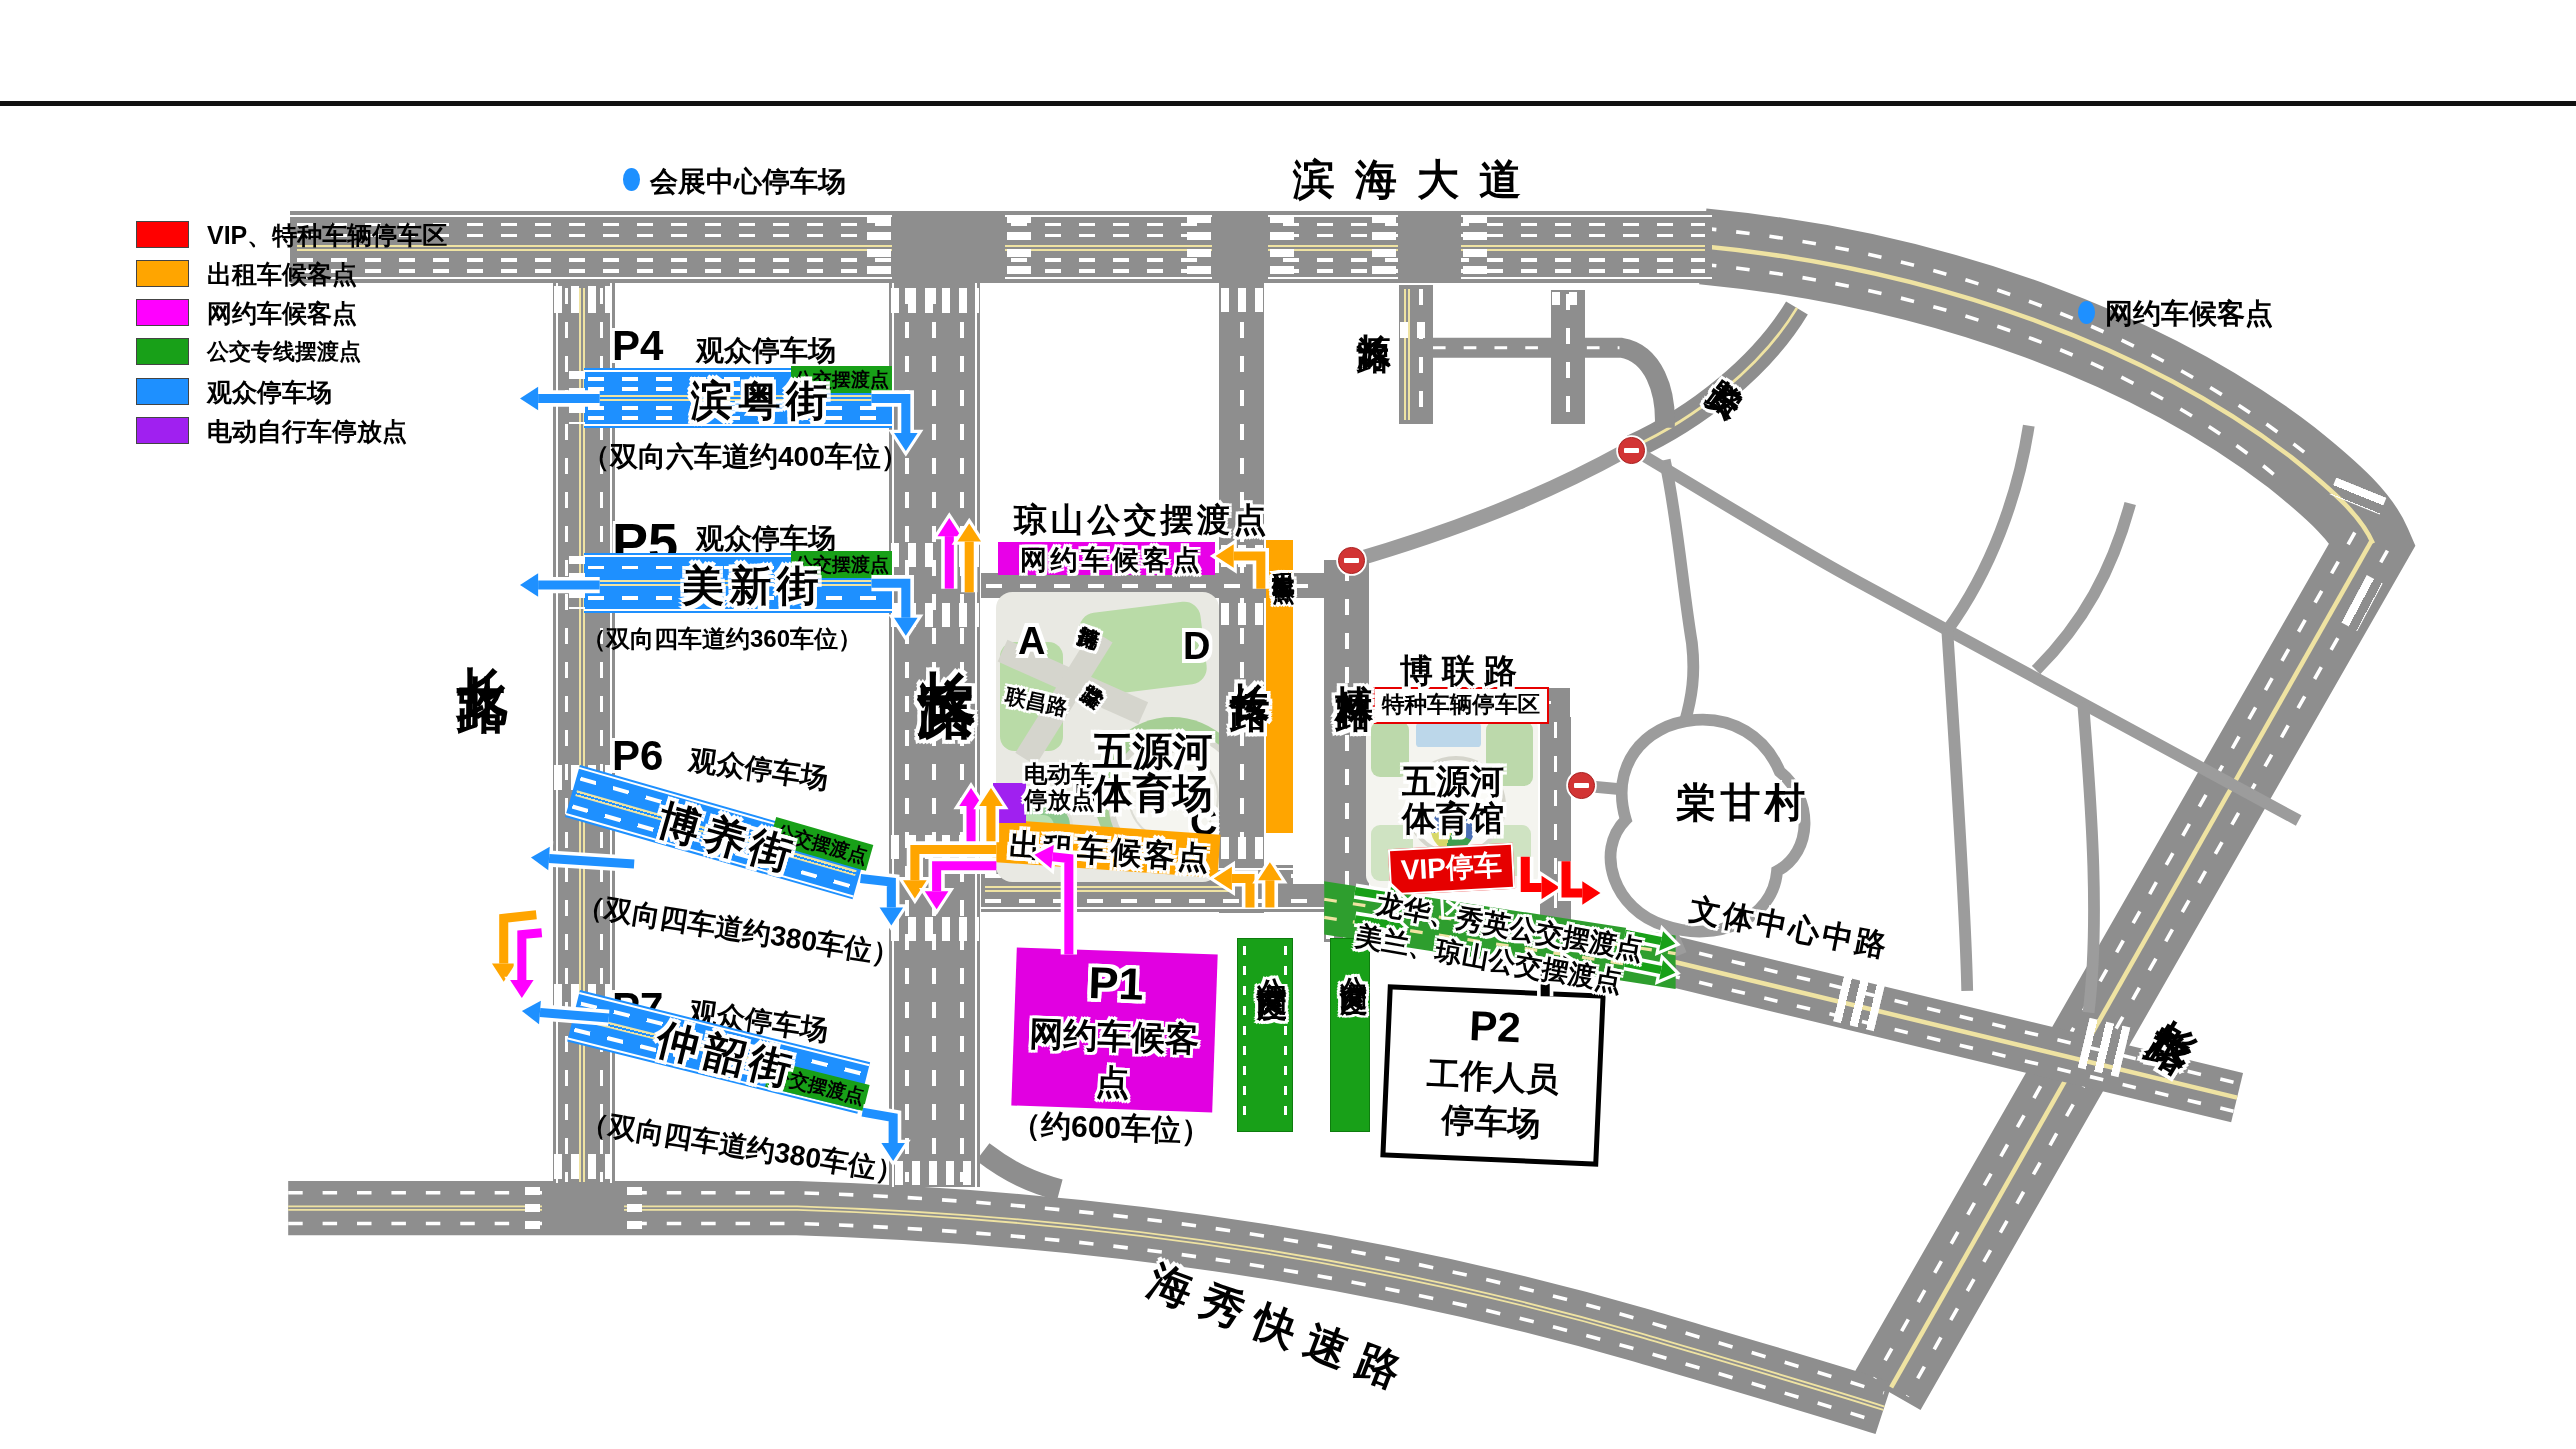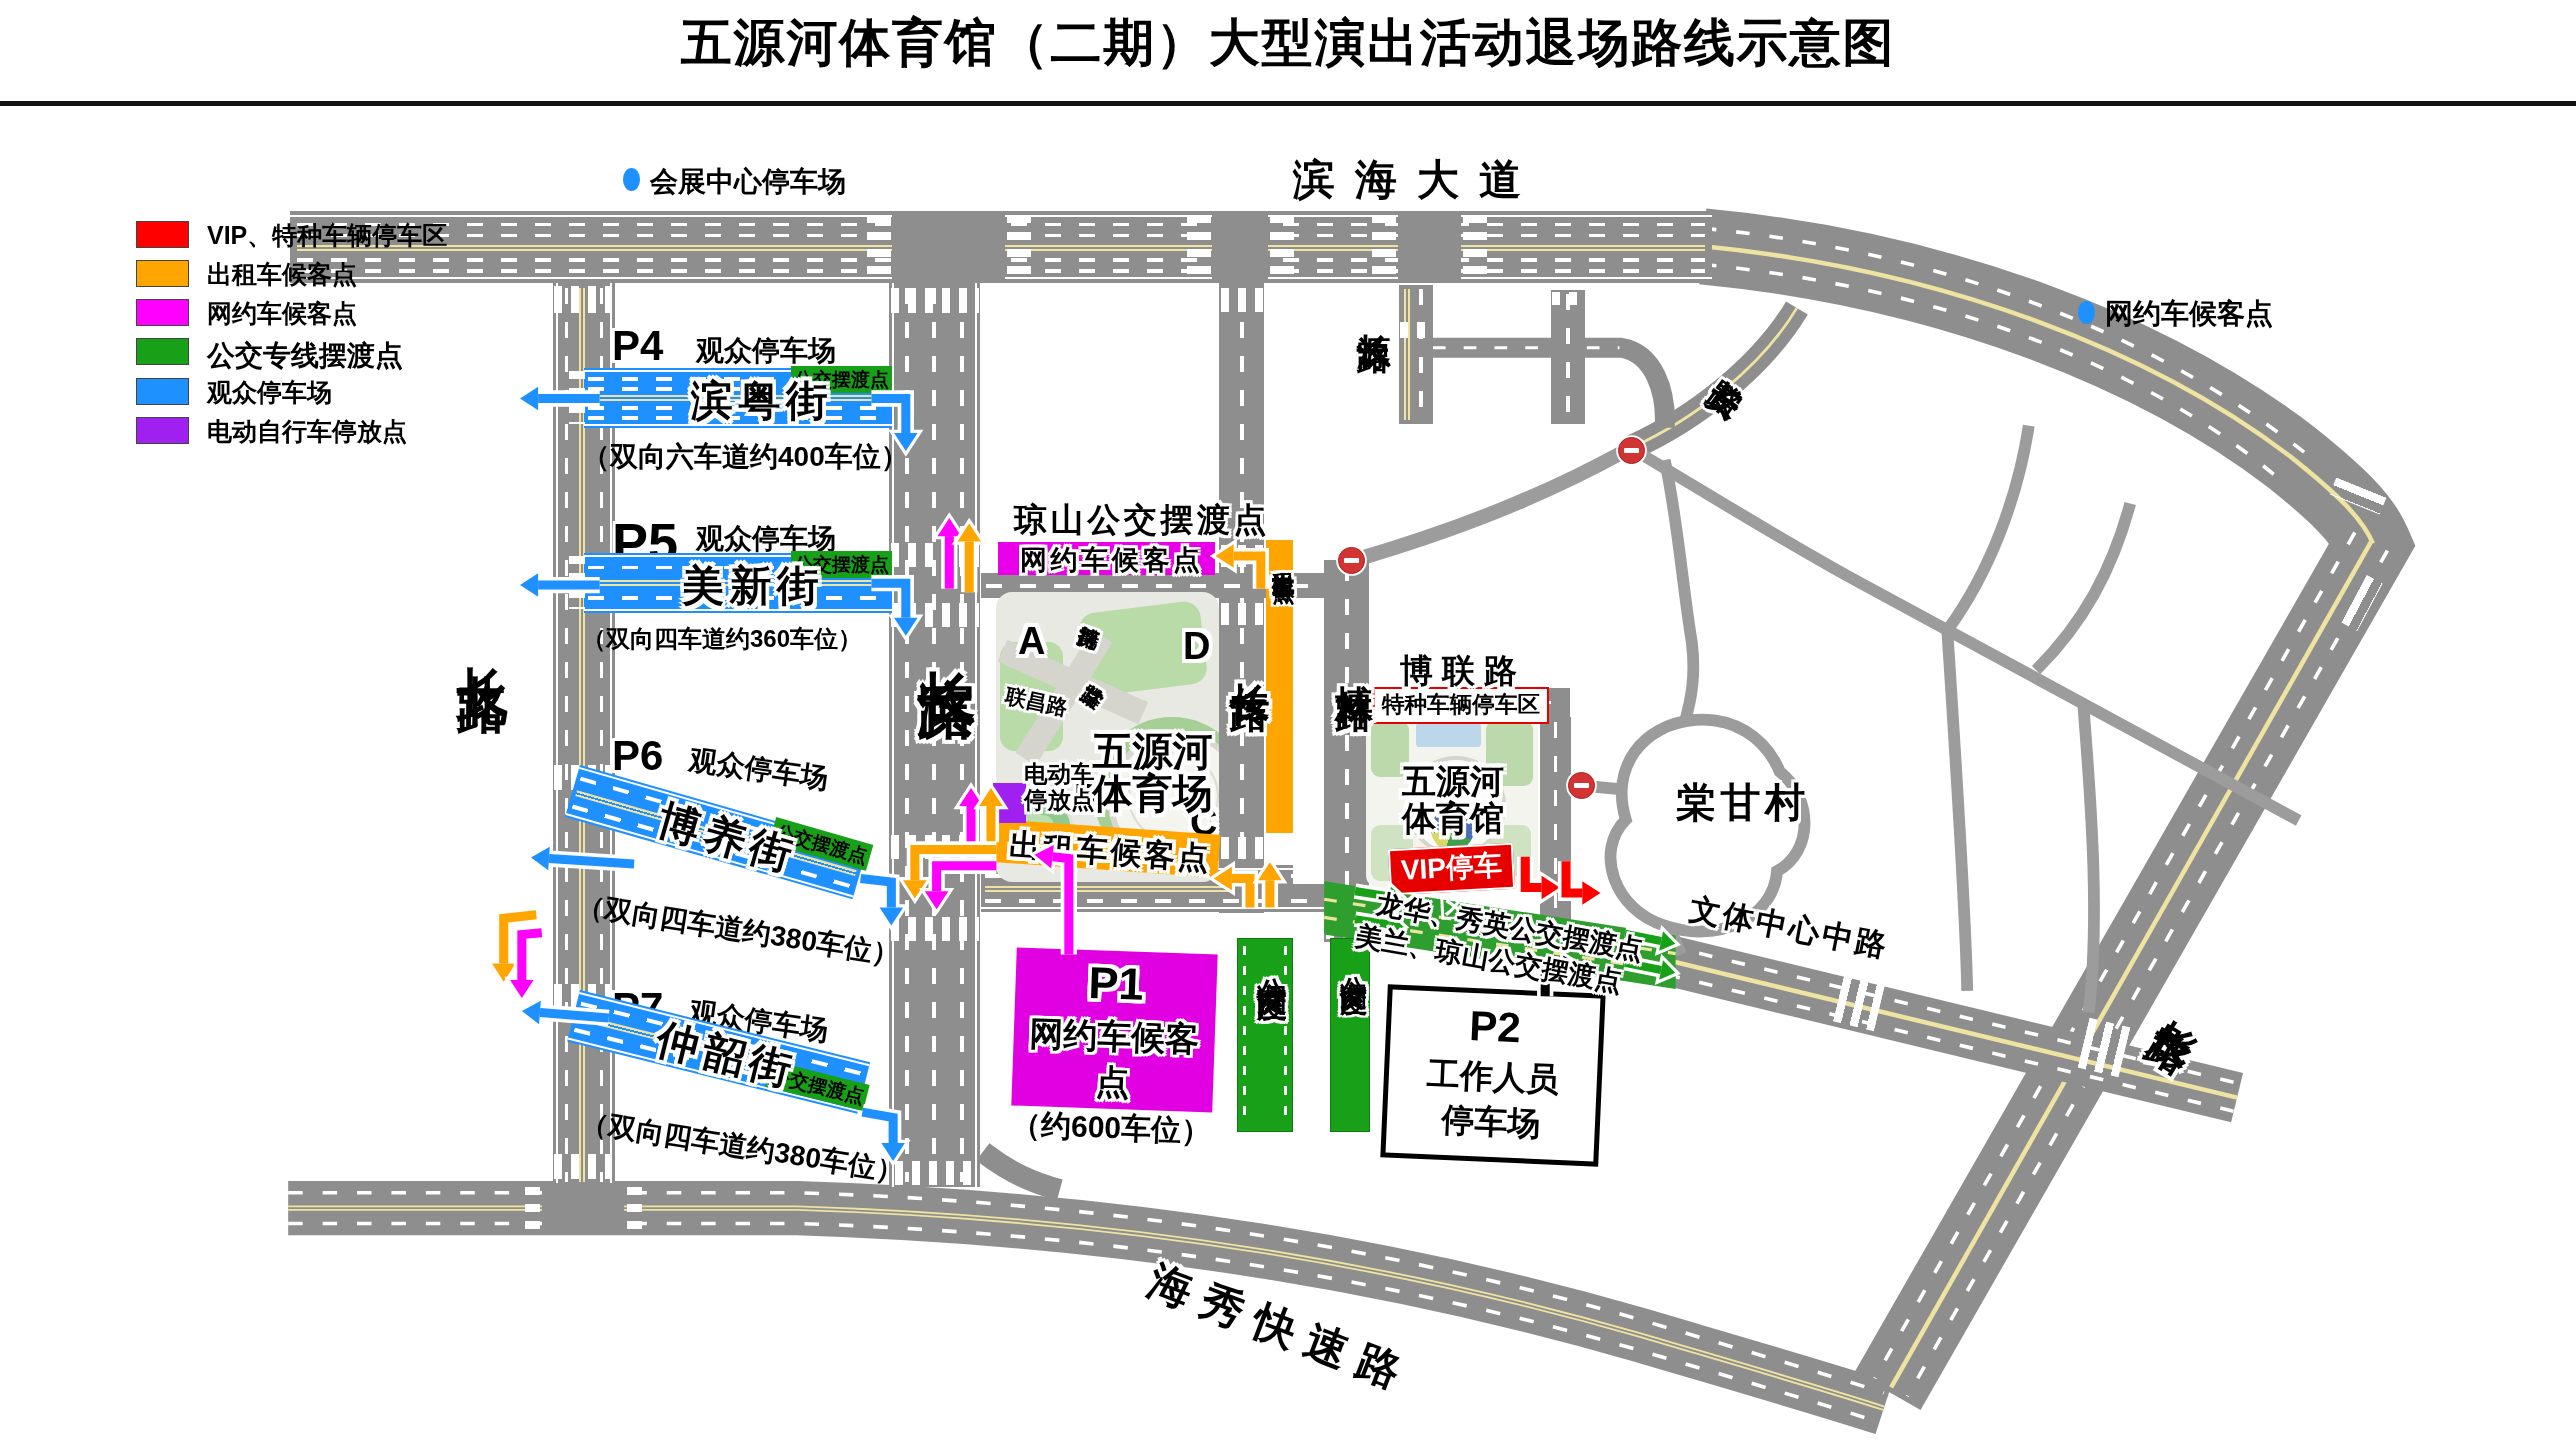--- a/index.html
+++ b/index.html
@@ -473,39 +473,38 @@
         <polygon points="1849.6892908110547,1042.137858162211 1831.8427225134799,1049.7863874326001 1836.1572774865201,1028.2136125673999" fill="#18A018"></polygon>
       </g>
       <g>
         <path d="M 1794,1063 L 1834,1071" stroke="#fff" stroke-width="17" fill="none" stroke-linejoin="miter"></path>
         <polygon points="1849.6892908110547,1074.137858162211 1831.8427225134799,1081.7863874326001 1836.1572774865201,1060.2136125673999" fill="#fff" stroke="#fff" stroke-width="7"></polygon>
         <path d="M 1794,1063 L 1834,1071" stroke="#18A018" stroke-width="9" fill="none" stroke-linejoin="miter"></path>
         <polygon points="1849.6892908110547,1074.137858162211 1831.8427225134799,1081.7863874326001 1836.1572774865201,1060.2136125673999" fill="#18A018"></polygon>
       </g>
     </svg>
 
-  <div class="abs b" style="left:0;right:0;top:9px;text-align:center;font-size:51px;letter-spacing:1.8px">五源河体育馆（二期）大型演出活动退场路线示意图</div>
   <div class="abs" style="left:0;right:0;top:101px;height:4.5px;background:#111"></div>
 
   <div class="abs" style="left:136px;top:219px">
     <div style="position:relative;height:31px;margin-bottom:8.2px">
       <span class="abs" style="left: 0px; top: 1.8px; width: 51px; height: 25px; border: 1.8px solid rgb(68, 68, 68); background: rgb(255, 0, 0);"></span>
       <span class="abs b" style="left:71px;top:0;font-size:25px;white-space:nowrap">VIP、特种车辆停车区</span>
     </div>
     <div style="position:relative;height:31px;margin-bottom:8.2px">
       <span class="abs" style="left: 0px; top: 1.8px; width: 51px; height: 25px; border: 1.8px solid rgb(68, 68, 68); background: rgb(255, 165, 0);"></span>
       <span class="abs b" style="left:71px;top:0;font-size:25px;white-space:nowrap">出租车候客点</span>
     </div>
     <div style="position:relative;height:31px;margin-bottom:8.2px">
       <span class="abs" style="left: 0px; top: 1.8px; width: 51px; height: 25px; border: 1.8px solid rgb(68, 68, 68); background: rgb(255, 0, 255);"></span>
       <span class="abs b" style="left:71px;top:0;font-size:25px;white-space:nowrap">网约车候客点</span>
     </div>
     <div style="position:relative;height:31px;margin-bottom:8.2px">
       <span class="abs" style="left: 0px; top: 1.8px; width: 51px; height: 25px; border: 1.8px solid rgb(68, 68, 68); background: rgb(24, 160, 24);"></span>
-      <span class="abs b" style="left:71px;top:0;font-size:28px;white-space:nowrap">公交专线摆渡点</span>
+      <span class="abs b" style="left:71px;top:0;font-size:22px;white-space:nowrap">公交专线摆渡点</span>
     </div>
     <div style="position:relative;height:31px;margin-bottom:8.2px">
       <span class="abs" style="left: 0px; top: 1.8px; width: 51px; height: 25px; border: 1.8px solid rgb(68, 68, 68); background: rgb(30, 144, 255);"></span>
       <span class="abs b" style="left:71px;top:0;font-size:25px;white-space:nowrap">观众停车场</span>
     </div>
     <div style="position:relative;height:31px">
       <span class="abs" style="left: 0px; top: 1.8px; width: 51px; height: 25px; border: 1.8px solid rgb(68, 68, 68); background: rgb(160, 32, 240);"></span>
       <span class="abs b" style="left:71px;top:0;font-size:25px;white-space:nowrap">电动自行车停放点</span>
     </div>
   </div>

